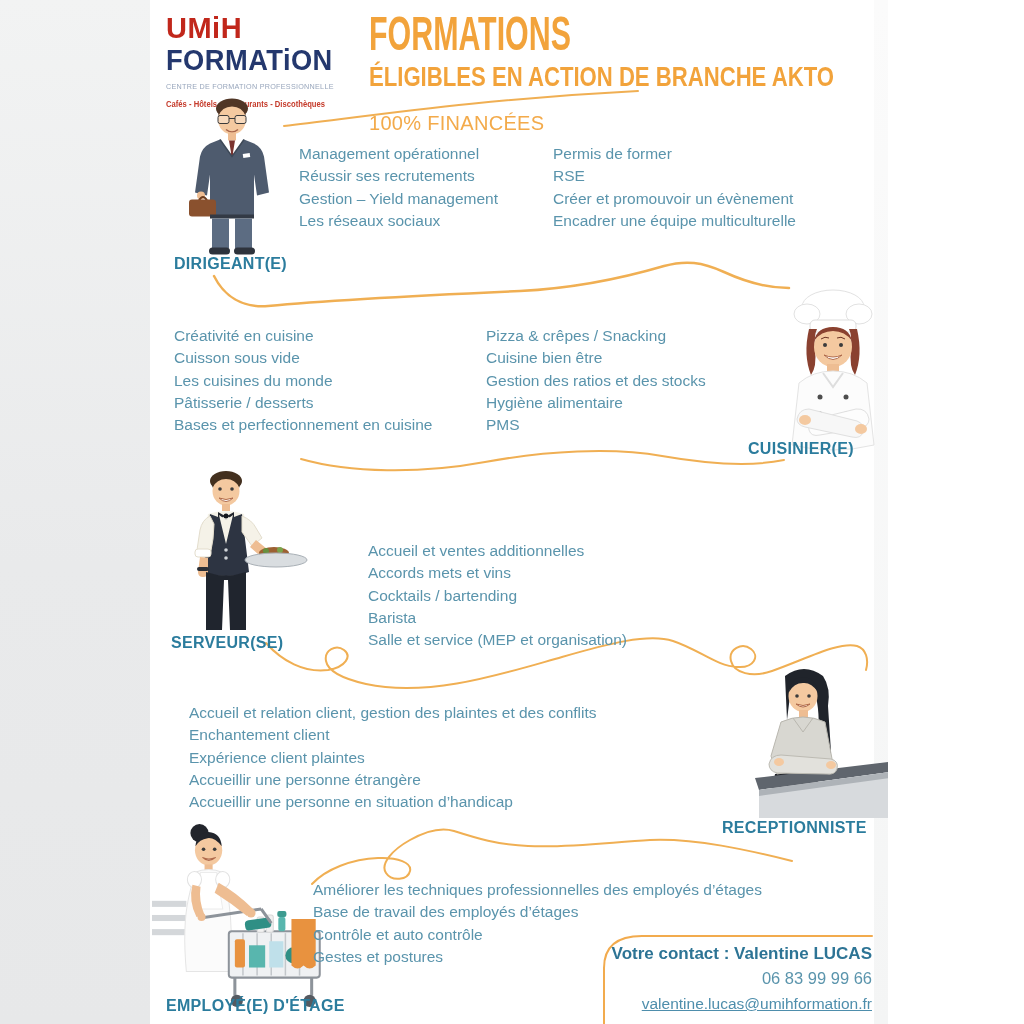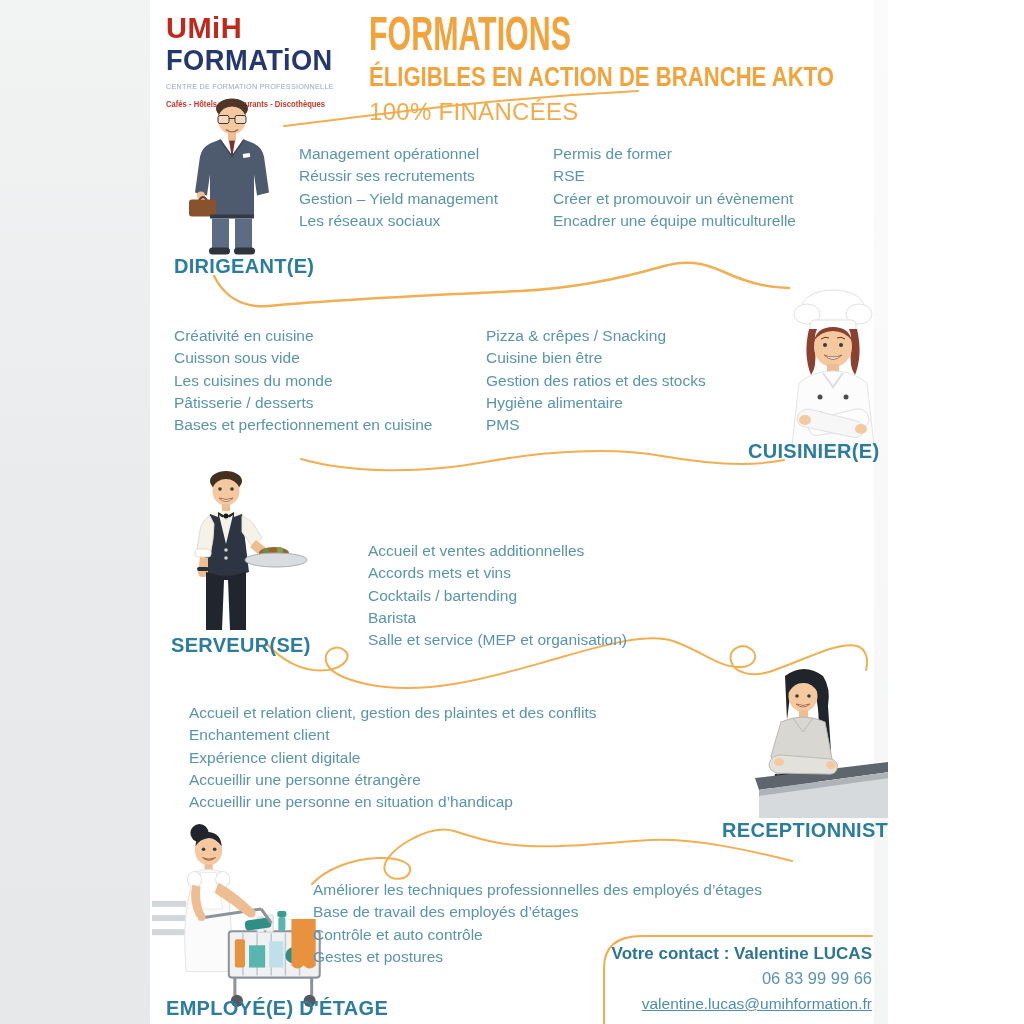--- a/index.html
+++ b/index.html
@@ -16,24 +16,24 @@
   .logo-umih{font-size:29px;font-weight:bold;letter-spacing:.5px;line-height:1;}
   .logo-formation{font-size:29px;font-weight:bold;letter-spacing:.5px;line-height:1;margin-top:3px;
     display:inline-block;transform:scaleX(.94);transform-origin:left;}
   .logo-sub1{font-size:8px;letter-spacing:.3px;margin-top:5px;display:inline-block;transform:scaleX(.9);transform-origin:left;white-space:nowrap;}
   .logo-sub2{font-size:8.5px;font-weight:bold;margin-top:2px;display:inline-block;transform:scaleX(.9);transform-origin:left;white-space:nowrap;}
   
   .hdr-title{font-size:49px;font-weight:bold;line-height:.95;display:inline-block;
     transform:scaleX(.62);transform-origin:left;letter-spacing:0;}
   .hdr-sub{font-size:28px;font-weight:bold;display:inline-block;transform:scaleX(.79);transform-origin:left;
     margin-top:4px;white-space:nowrap;}
-  .hdr-tag{font-size:24px;font-weight:500;margin-top:5px;letter-spacing:.3px;}
+  .hdr-tag{font-size:20px;font-weight:500;margin-top:19px;letter-spacing:.3px;}
   
   .tlist{list-style:none;margin:0;padding:0;font-size:15.5px;line-height:22.3px;white-space:nowrap;}
-  .role-label{font-size:20px;font-weight:bold;letter-spacing:.3px;white-space:nowrap;}
+  .role-label{font-size:16px;font-weight:bold;letter-spacing:.3px;white-space:nowrap;}
   
   .contact{width:272px;text-align:right;}
   .contact-heading{font-size:17px;font-weight:bold;white-space:nowrap;}
   .contact-phone{font-size:16.5px;margin-top:5px;}
   .contact-email{font-size:15.5px;margin-top:7px;text-decoration:underline;display:inline-block;cursor:pointer;}
   svg{display:block;}
   .overlay{position:absolute;left:0;top:0;width:1024px;height:1024px;pointer-events:none;}
 </style>
 </head>
 <body>
@@ -189,21 +189,21 @@
     <li>Accords mets et vins</li>
     <li>Cocktails / bartending</li>
     <li>Barista</li>
     <li>Salle et service (MEP et organisation)</li>
   </ul>
   <div class="abs role-label" style="left:171px;top:634px;color:#2B7C9D;">SERVEUR(SE)</div>
 
   <ul class="tlist abs" style="left:189px;top:702px;color:#5A94AC;">
     <li>Accueil et relation client, gestion des plaintes et des conflits</li>
     <li>Enchantement client</li>
-    <li>Expérience client digitale</li>
+    <li>Expérience client plaintes</li>
     <li>Accueillir une personne étrangère</li>
     <li>Accueillir une personne en situation d’handicap</li>
   </ul>
   <div class="abs" style="left:718px;top:660px;width:172px;height:158px;">
     <svg viewBox="0 0 170 158" width="172" height="158">
       <path d="M56,114 L96,108 L100,126 L52,134Z" fill="#23262c"></path>
       <path d="M66,16 Q85,2 104,16 Q112,28 109,46 L112,92 Q112,102 103,104 L97,104 Q102,64 98,42 Q94,24 84,24 Q72,26 70,44 L68,60 Z" fill="#20242b"></path>
       <ellipse cx="84" cy="36" rx="14.5" ry="16" fill="#f4c9a0"></ellipse>
       <path d="M70,32 Q71,18 84,17 Q97,18 99,32 Q92,22 84,23 Q75,23 70,32Z" fill="#20242b"></path>
       <circle cx="78" cy="36" r="1.8" fill="#3c3c3c"></circle>

